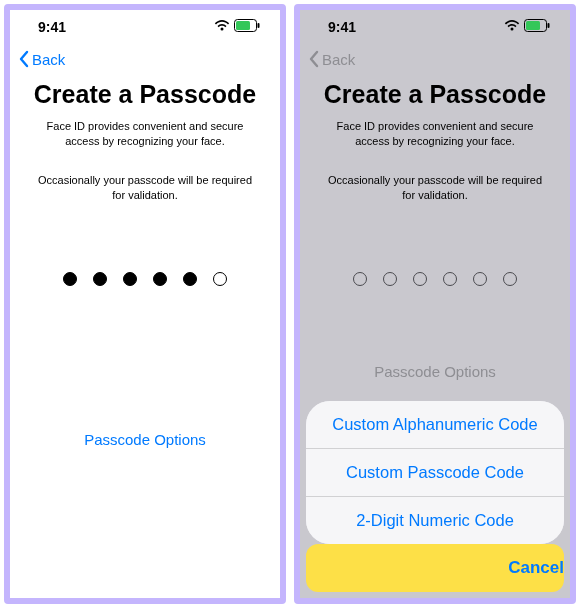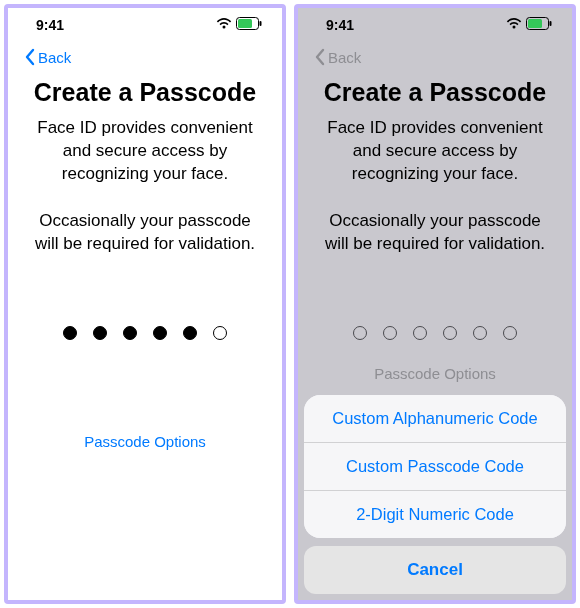--- a/index.html
+++ b/index.html
@@ -8,21 +8,21 @@
       background: #fff;
       width: 580px;
       height: 608px;
       display: flex;
       gap: 8px;
       padding: 4px;
     }
     .phone {
       width: 282px;
       height: 600px;
-      border: 4px solid #c4b5fd;
+      border: 6px solid #c4b5fd;
       border-radius: 4px;
       background: #fff;
       position: relative;
       overflow: hidden;
       display: flex;
       flex-direction: column;
     }
     .phone.dim {
       background: #c9c8ce;
     }
@@ -43,21 +43,21 @@
     }
     .wifi-icon, .battery-icon {
       display: inline-block;
     }
     .wifi-icon svg { width: 16px; height: 12px; }
     .battery-icon svg { width: 26px; height: 13px; }
     .nav-bar {
       height: 30px;
       display: flex;
       align-items: center;
-      padding: 0 16px;
+      padding: 0 8px;
     }
     .back-btn {
       display: flex;
       align-items: center;
       font-size: 15px;
       color: #007aff;
       cursor: pointer;
     }
     .phone.dim .back-btn { color: #8e8e93; }
     .chevron-left {
@@ -73,21 +73,21 @@
       flex-direction: column;
     }
     .title {
       font-size: 25px;
       font-weight: 700;
       margin-top: 6px;
       color: #000;
       text-align: center;
     }
     .desc {
-      font-size: 17px;
+      font-size: 11px;
       color: #000;
       line-height: 1.35;
       margin-top: 10px;
     }
     .desc.second { margin-top: 24px; }
     .dots {
       display: flex;
       justify-content: center;
       gap: 16px;
       margin-top: 70px;
@@ -116,38 +116,38 @@
       margin-bottom: 8px;
     }
     .action-sheet {
       position: absolute;
       bottom: 6px;
       left: 6px;
       right: 6px;
     }
     .action-group {
       background: rgba(240,240,245,0.95);
-      border-radius: 16px;
+      border-radius: 24px;
       overflow: hidden;
-      margin-bottom: 8px;
+      margin-bottom: 0;
     }
     .action-item {
       text-align: center;
       padding: 14px 0;
       font-size: 16.5px;
       color: #007aff;
       border-bottom: 0.5px solid rgba(0,0,0,0.15);
       cursor: pointer;
       background: rgba(245,245,248,0.95);
     }
     .action-item:last-child { border-bottom: none; }
     .action-cancel {
-      background: #e5e5e5;
+      background: #fde047;
       border-radius: 12px;
-      text-align: center;
+      text-align: right;
       padding: 14px 0;
       font-size: 17px;
       font-weight: 600;
       color: #007aff;
       cursor: pointer;
     }
   </style>
 </head>
 <body>
 

